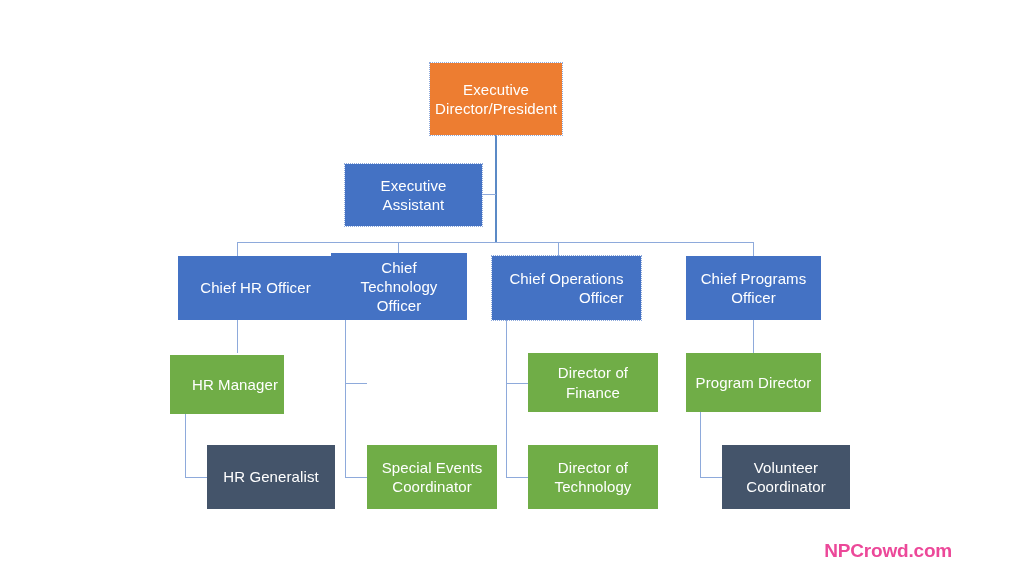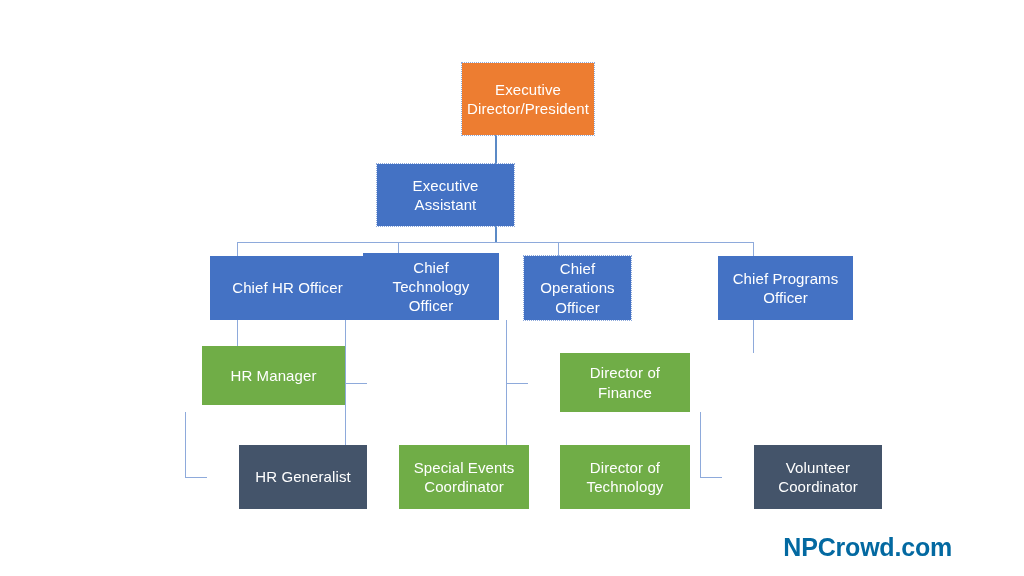--- a/index.html
+++ b/index.html
@@ -25,21 +25,20 @@
     align-items: center;
     justify-content: center;
     text-align: center;
     color: #ffffff;
     font-size: 15px;
     line-height: 1.28;
     letter-spacing: 0.1px;
     padding: 4px 6px;
     z-index: 3;
     user-select: none;
-    margin-left: 32px;
   }
   .node-label {
     display: block;
     white-space: pre-line;
   }
   .fill-orange { background: #ED7D31; }
   .fill-blue   { background: #4472C4; }
   .fill-green  { background: #70AD47; }
   .fill-navy   { background: #44546A; }
 
@@ -55,22 +54,22 @@
     z-index: 1;
   }
   .connector.vertical  { width: 1px; }
   .connector.horizontal{ height: 1px; }
   .connector.thick-vertical { width: 2px; background: #5B8AC6; }
 
   .watermark {
     position: absolute;
     right: 72px;
     bottom: 14px;
-    color: #0369a1;
-    font-size: 25px;
+    color: #ec4899;
+    font-size: 19px;
     font-weight: bold;
     letter-spacing: -0.2px;
     z-index: 5;
     user-select: none;
   }
 </style>
 </head>
 <body>
 
 <div id="chart-canvas">
@@ -117,40 +116,43 @@
   <div class="node fill-blue" style="left:178px; top:256px; width:155px; height:64px;">
     <span class="node-label">Chief HR Officer</span>
   </div>
 
   <div class="node fill-blue" style="left:331px; top:253px; width:136px; height:67px;">
     <span class="node-label">Chief
 Technology
 Officer</span>
   </div>
 
-  <div class="node fill-blue selected-outline" style="left:492px; top:256px; width:107px; height:64px;">
+  <div class="node fill-blue selected-outline" style="left:492px; top:256px; width:149px; height:64px;text-align:right;">
     <span class="node-label">Chief Operations
 Officer</span>
   </div>
 
   <div class="node fill-blue" style="left:686px; top:256px; width:135px; height:64px;">
     <span class="node-label">Chief Programs
 Officer</span>
   </div>
 
-  <div class="node fill-green" style="left:170px; top:346px; width:143px; height:59px;">
+  <div class="node fill-green" style="left:170px; top:355px; width:114px; height:59px;justify-content:flex-end;">
     <span class="node-label">HR Manager</span>
   </div>
 
 
   <div class="node fill-green" style="left:528px; top:353px; width:130px; height:59px;">
     <span class="node-label">Director of
 Finance</span>
   </div>
 
+  <div class="node fill-green" style="left:686px; top:353px; width:135px; height:59px;">
+    <span class="node-label">Program Director</span>
+  </div>
 
   <div class="node fill-navy" style="left:207px; top:445px; width:128px; height:64px;">
     <span class="node-label">HR Generalist</span>
   </div>
 
   <div class="node fill-green" style="left:367px; top:445px; width:130px; height:64px;text-align:center;">
     <span class="node-label">Special Events
 Coordinator</span>
   </div>
 

